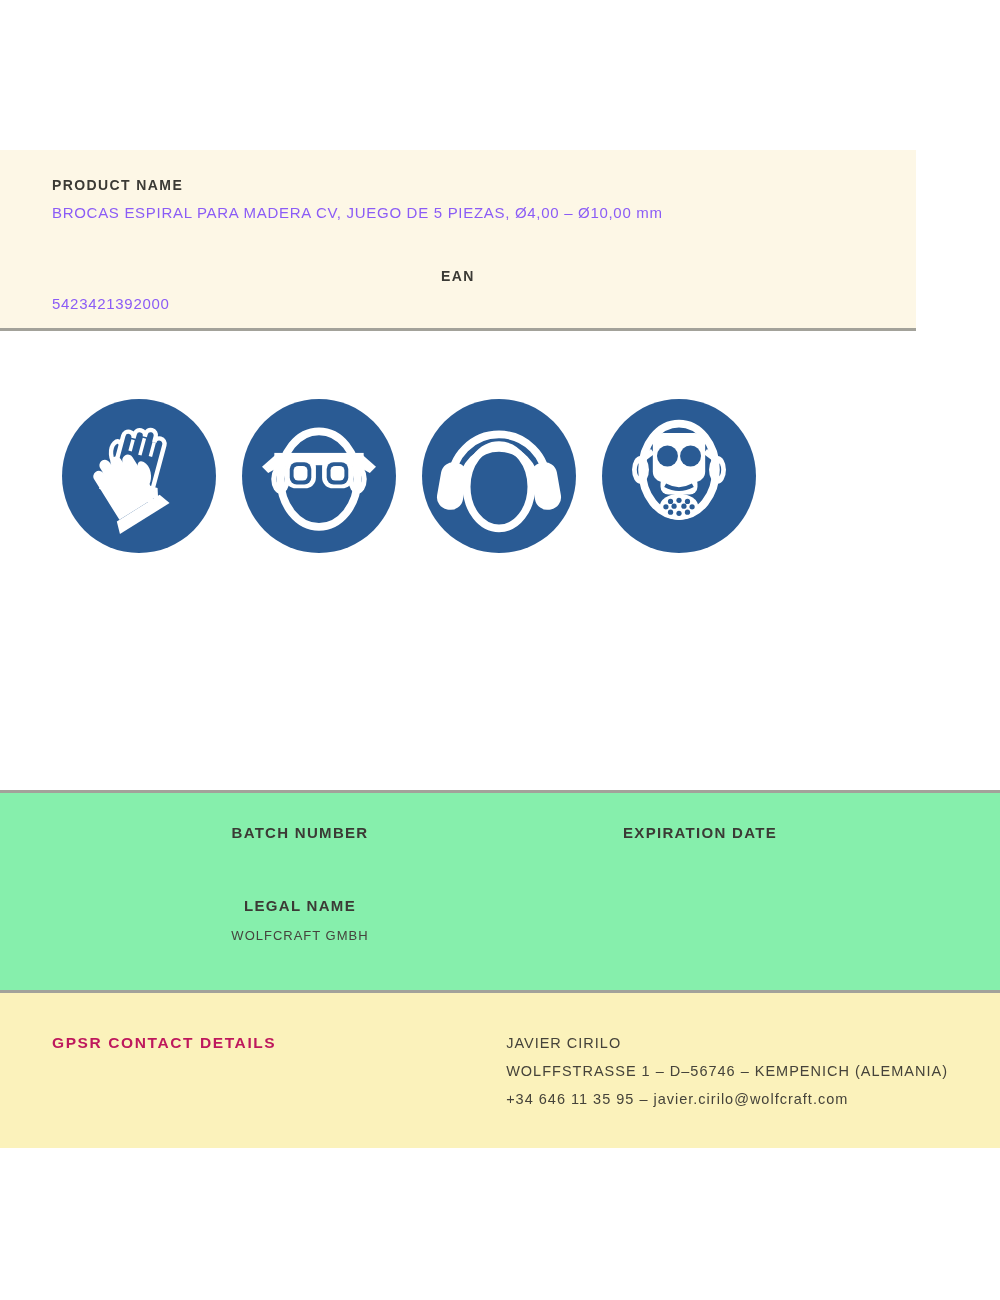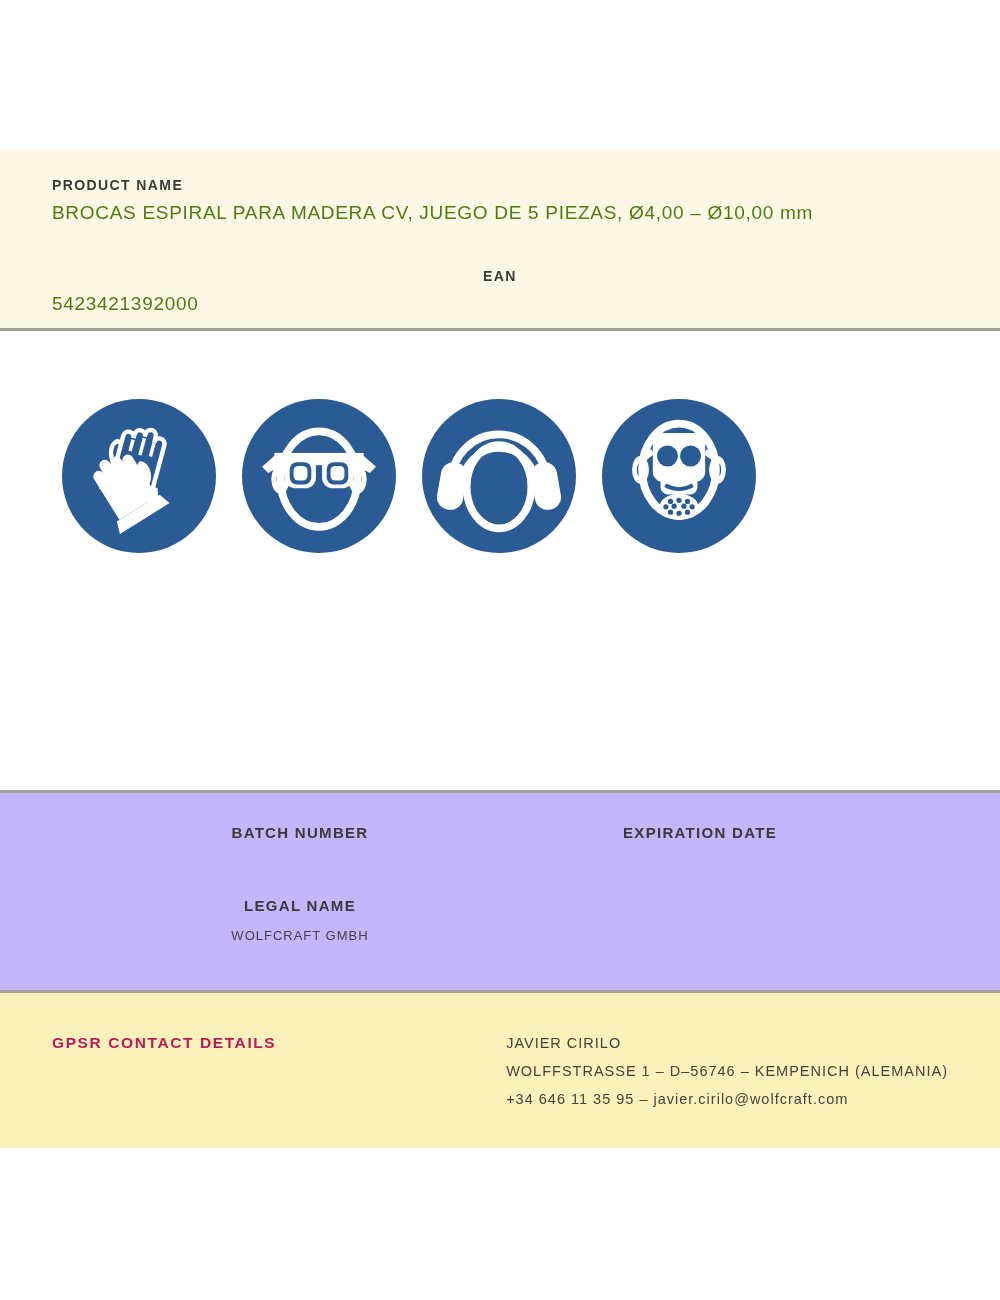--- a/index.html
+++ b/index.html
@@ -2,40 +2,40 @@
 <html><head>
 <meta charset="utf-8">
 <style>
   html,body{margin:0;padding:0;background:#ffffff;}
   .page{
     position:relative;width:1000px;height:1300px;background:#ffffff;overflow:hidden;
     font-family:"Liberation Sans","DejaVu Sans",sans-serif;color:#3e3c37;
   }
   
   .sec-product{
-    position:absolute;left:0;top:150px;width:1000px;height:181px;
+    position:absolute;left:0;top:150px;width:916px;height:181px;
     background:#fdf7e6;border-bottom:3px solid #a3a29a;
     box-sizing:border-box;padding:26px 52px 0 52px;
   }
   .field-label{
     font-size:14px;font-weight:bold;letter-spacing:1.4px;color:#3b3a35;line-height:18px;
   }
   .field-value{
-    font-size:19px;letter-spacing:0.7px;color:#4d7c0f;line-height:19px;margin-top:9px;
+    font-size:15px;letter-spacing:0.7px;color:#8b5cf6;line-height:19px;margin-top:9px;
   }
   .gap-ean{margin-top:45px;text-align:center;}
   
   .icons-row{
     position:absolute;left:62px;top:399px;display:flex;gap:26px;
   }
   .icons-row svg{display:block;width:154px;height:154px;}
   
   .sec-details{
     position:absolute;left:0;top:790px;width:1000px;height:200px;
-    background:#c4b5fd;border-top:3px solid #a3a29a;
+    background:#86efac;border-top:3px solid #a3a29a;
     box-sizing:border-box;padding:30px 100px 0 100px;
   }
   .details-grid{display:grid;grid-template-columns:1fr 1fr;text-align:center;}
   .detail-label{
     font-size:15px;font-weight:bold;letter-spacing:1.3px;color:#3b3a35;line-height:19px;
   }
   .detail-value{
     font-size:13px;letter-spacing:1px;color:#45433d;line-height:19px;margin-top:11px;min-height:19px;
   }
   .details-row2{margin-top:24px;}

